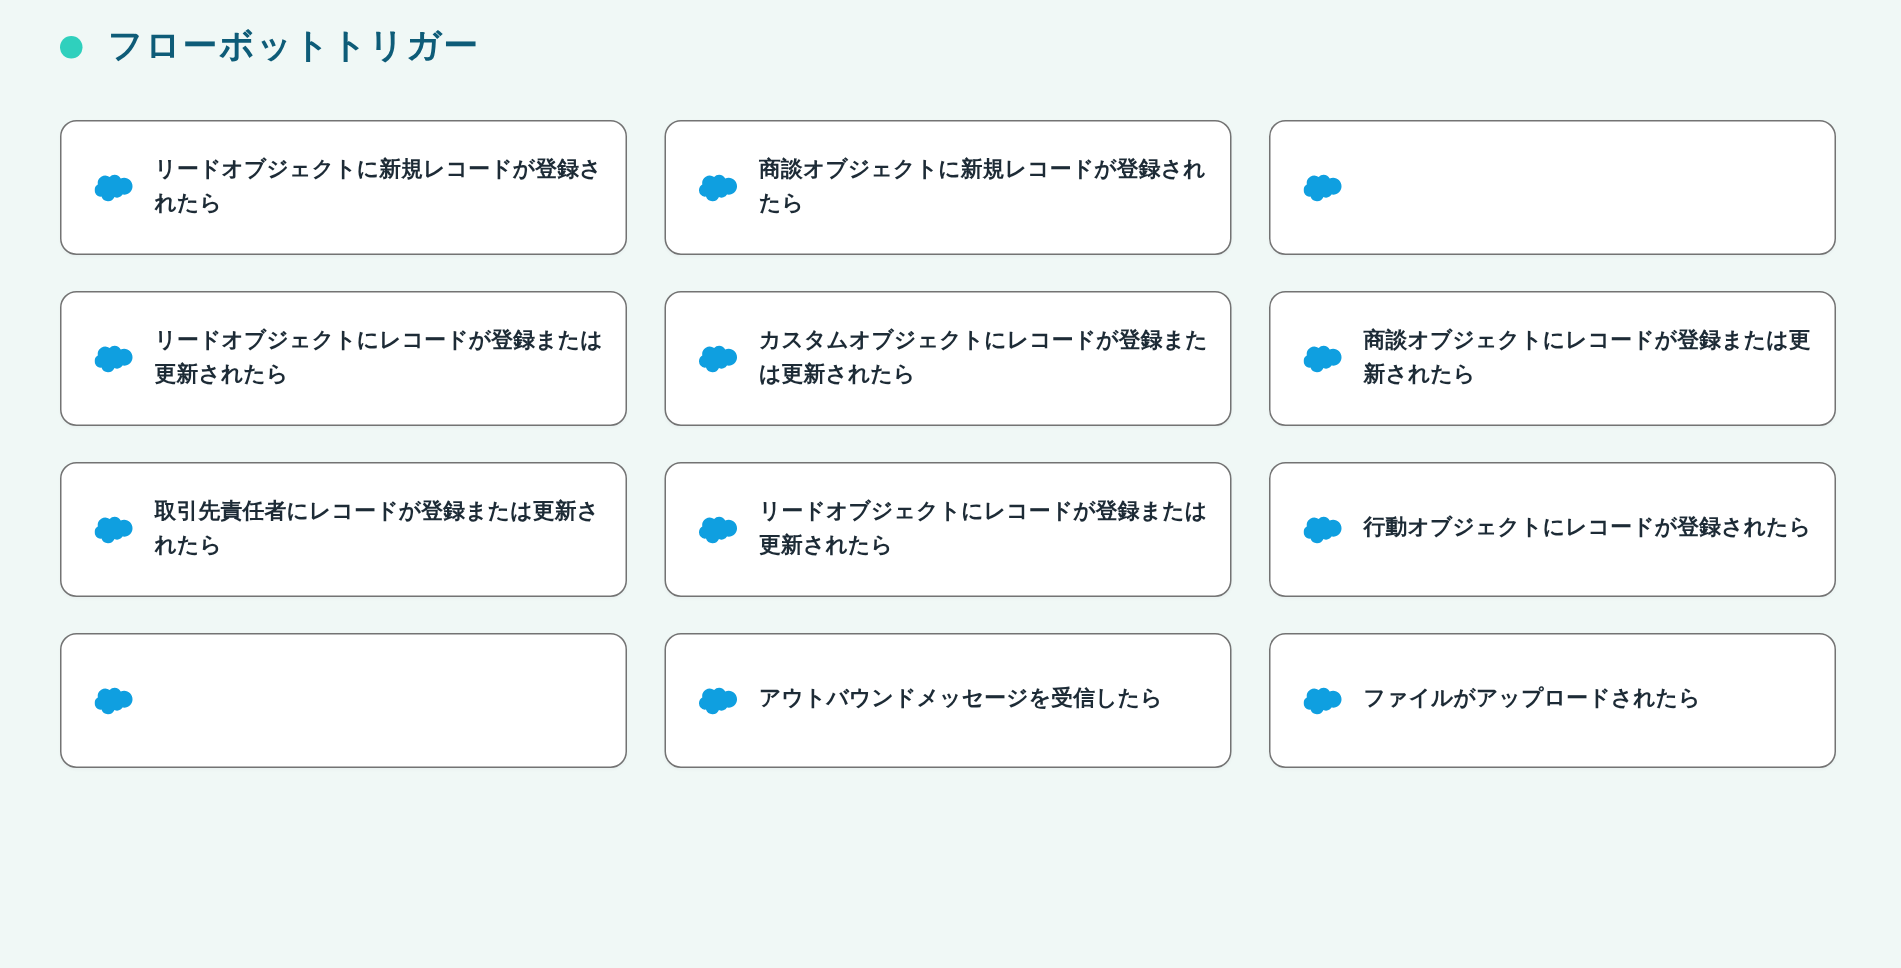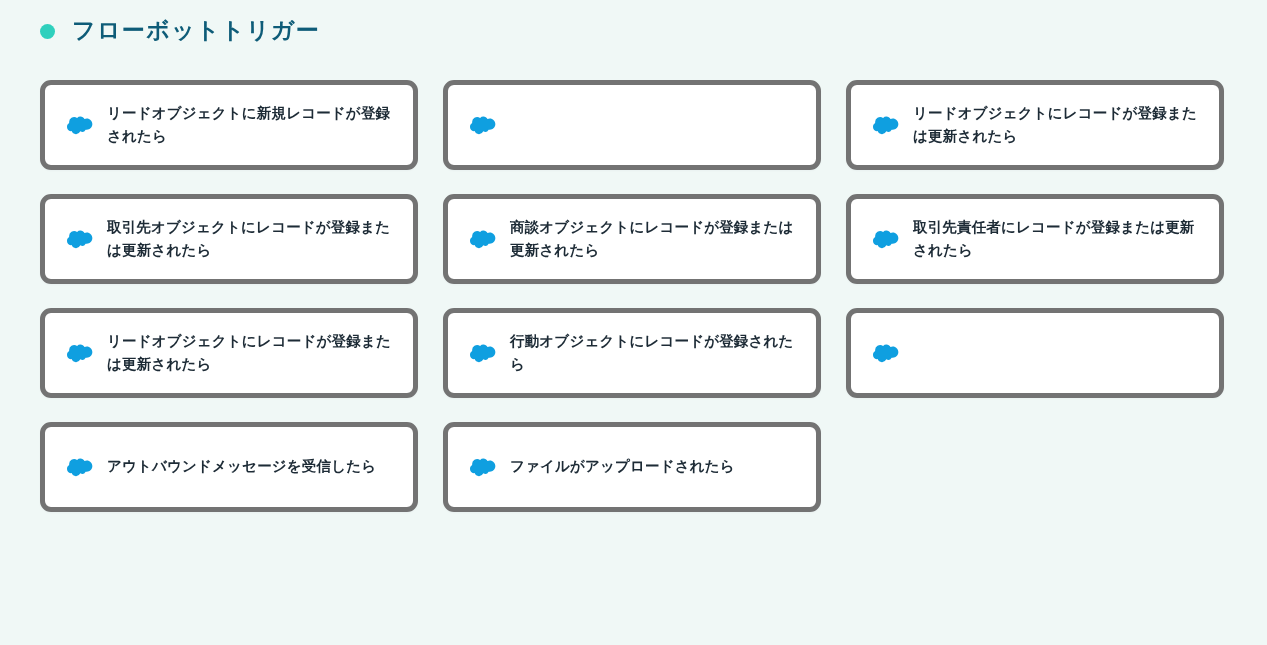--- a/index.html
+++ b/index.html
@@ -57,21 +57,21 @@
     row-gap: 24px;
     padding: 36px 0 0 40px;
     box-sizing: border-box;
   }
 
   .trigger-card {
     position: relative;
     width: 378px;
     height: 90px;
     background: #ffffff;
-    border: 5px solid #737373;
+    border: 1px solid #737373;
     border-radius: 11px;
     box-sizing: border-box;
     display: flex;
     align-items: center;
     padding: 0 14px 0 22px;
     gap: 14px;
     box-shadow: 0 1px 2px rgba(16, 40, 50, 0.03);
     cursor: pointer;
   }
 
@@ -115,36 +115,44 @@
           </svg>
         </span>
         <span class="card-label">リードオブジェクトに新規レコードが登録されたら</span>
       </div>
       <div class="trigger-card">
         <span class="card-icon">
           <svg width="26" height="26" viewBox="0 0 24 17" aria-hidden="true">
             <path fill="#0f9fe0" d="M9.32 2.03A4.2 4.2 0 0 1 12.4.72c1.6 0 3 .89 3.74 2.22a5.1 5.1 0 0 1 2.1-.45c2.85 0 5.16 2.33 5.16 5.2 0 2.88-2.31 5.21-5.16 5.21-.35 0-.69-.03-1.02-.1a3.77 3.77 0 0 1-4.94 1.56 4.31 4.31 0 0 1-8-.28 3.98 3.98 0 0 1-.82.09A4.04 4.04 0 0 1 0 10.09c0-1.5.82-2.8 2.03-3.5a4.66 4.66 0 0 1 7.29-4.56z"></path>
           </svg>
         </span>
+        <span class="card-label">商談オブジェクトに新規レコードが登録されたら</span>
+      </div>
+      <div class="trigger-card">
+        <span class="card-icon">
+          <svg width="26" height="26" viewBox="0 0 24 17" aria-hidden="true">
+            <path fill="#0f9fe0" d="M9.32 2.03A4.2 4.2 0 0 1 12.4.72c1.6 0 3 .89 3.74 2.22a5.1 5.1 0 0 1 2.1-.45c2.85 0 5.16 2.33 5.16 5.2 0 2.88-2.31 5.21-5.16 5.21-.35 0-.69-.03-1.02-.1a3.77 3.77 0 0 1-4.94 1.56 4.31 4.31 0 0 1-8-.28 3.98 3.98 0 0 1-.82.09A4.04 4.04 0 0 1 0 10.09c0-1.5.82-2.8 2.03-3.5a4.66 4.66 0 0 1 7.29-4.56z"></path>
+          </svg>
+        </span>
       </div>
       <div class="trigger-card">
         <span class="card-icon">
           <svg width="26" height="26" viewBox="0 0 24 17" aria-hidden="true">
             <path fill="#0f9fe0" d="M9.32 2.03A4.2 4.2 0 0 1 12.4.72c1.6 0 3 .89 3.74 2.22a5.1 5.1 0 0 1 2.1-.45c2.85 0 5.16 2.33 5.16 5.2 0 2.88-2.31 5.21-5.16 5.21-.35 0-.69-.03-1.02-.1a3.77 3.77 0 0 1-4.94 1.56 4.31 4.31 0 0 1-8-.28 3.98 3.98 0 0 1-.82.09A4.04 4.04 0 0 1 0 10.09c0-1.5.82-2.8 2.03-3.5a4.66 4.66 0 0 1 7.29-4.56z"></path>
           </svg>
         </span>
         <span class="card-label">リードオブジェクトにレコードが登録または更新されたら</span>
       </div>
       <div class="trigger-card">
         <span class="card-icon">
           <svg width="26" height="26" viewBox="0 0 24 17" aria-hidden="true">
             <path fill="#0f9fe0" d="M9.32 2.03A4.2 4.2 0 0 1 12.4.72c1.6 0 3 .89 3.74 2.22a5.1 5.1 0 0 1 2.1-.45c2.85 0 5.16 2.33 5.16 5.2 0 2.88-2.31 5.21-5.16 5.21-.35 0-.69-.03-1.02-.1a3.77 3.77 0 0 1-4.94 1.56 4.31 4.31 0 0 1-8-.28 3.98 3.98 0 0 1-.82.09A4.04 4.04 0 0 1 0 10.09c0-1.5.82-2.8 2.03-3.5a4.66 4.66 0 0 1 7.29-4.56z"></path>
           </svg>
         </span>
-        <span class="card-label">取引先オブジェクトにレコードが登録または更新されたら</span>
+        <span class="card-label">カスタムオブジェクトにレコードが登録または更新されたら</span>
       </div>
       <div class="trigger-card">
         <span class="card-icon">
           <svg width="26" height="26" viewBox="0 0 24 17" aria-hidden="true">
             <path fill="#0f9fe0" d="M9.32 2.03A4.2 4.2 0 0 1 12.4.72c1.6 0 3 .89 3.74 2.22a5.1 5.1 0 0 1 2.1-.45c2.85 0 5.16 2.33 5.16 5.2 0 2.88-2.31 5.21-5.16 5.21-.35 0-.69-.03-1.02-.1a3.77 3.77 0 0 1-4.94 1.56 4.31 4.31 0 0 1-8-.28 3.98 3.98 0 0 1-.82.09A4.04 4.04 0 0 1 0 10.09c0-1.5.82-2.8 2.03-3.5a4.66 4.66 0 0 1 7.29-4.56z"></path>
           </svg>
         </span>
         <span class="card-label">商談オブジェクトにレコードが登録または更新されたら</span>
       </div>
       <div class="trigger-card">

